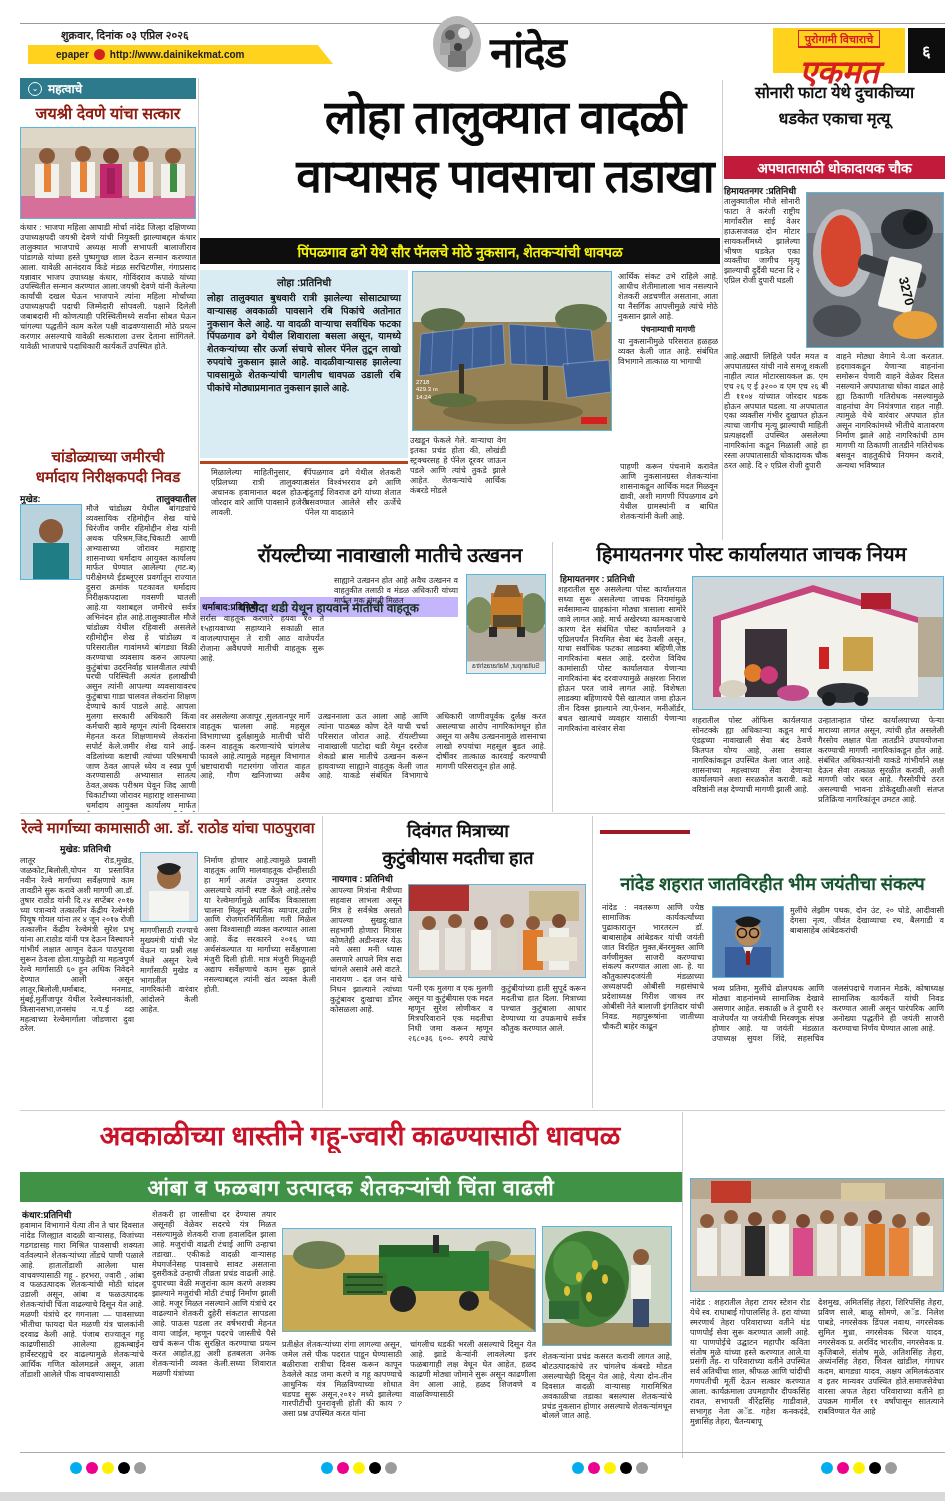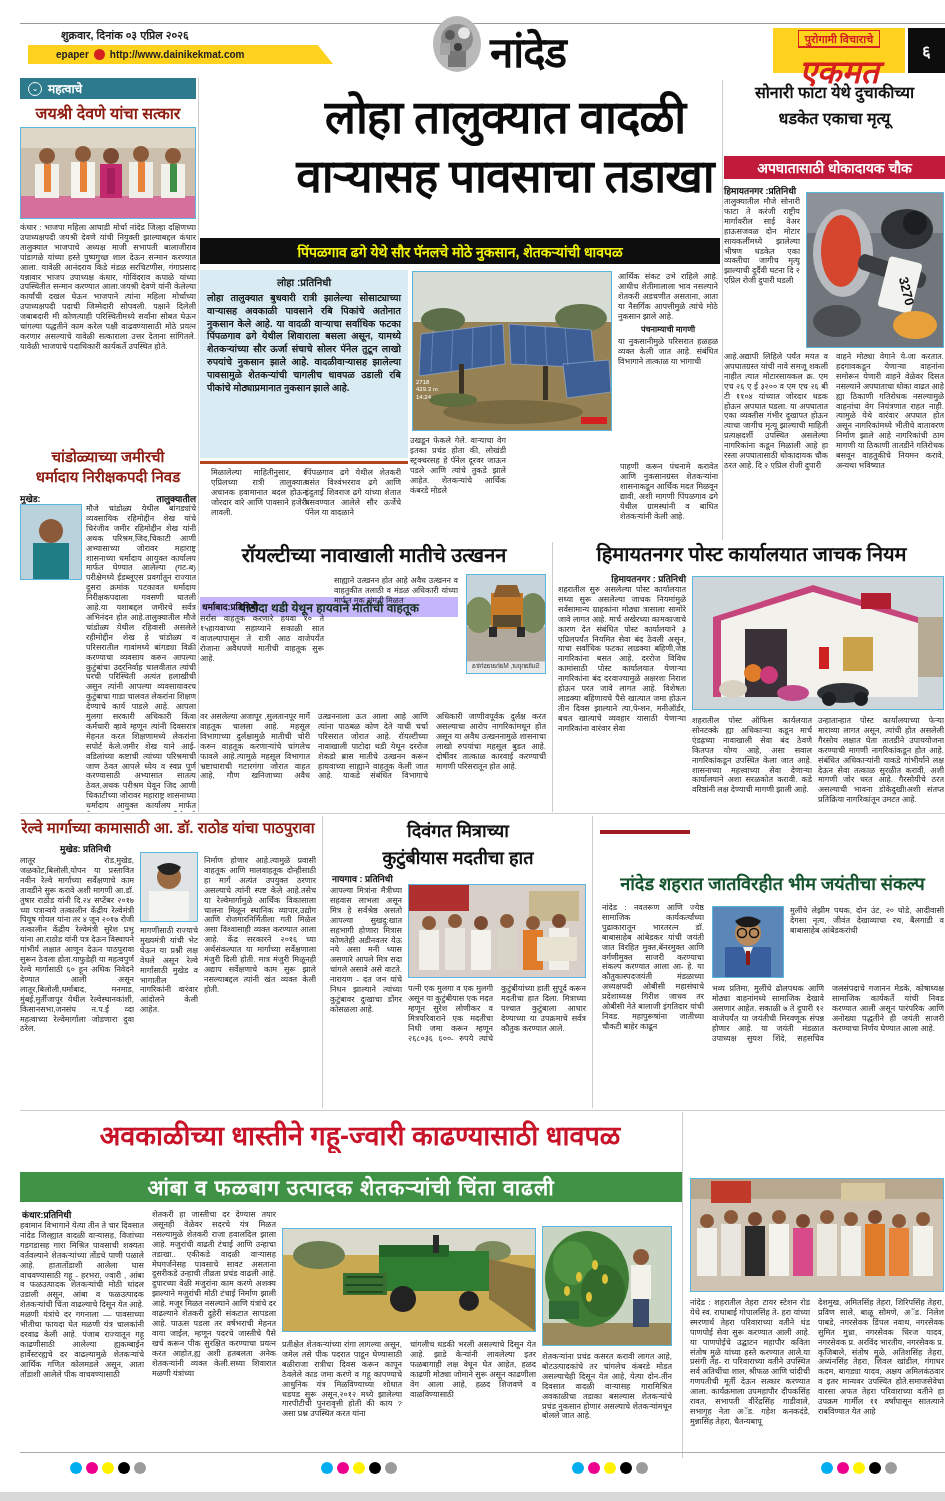--- a/index.html
+++ b/index.html
@@ -175,21 +175,21 @@
       <rect x="50" y="70" width="70" height="16" rx="6" fill="#3a3e42" transform="rotate(18 85 78)"></rect>
       <rect x="76" y="66" width="34" height="52" rx="4" fill="#f2f2ee" transform="rotate(14 93 92)"></rect>
       <ellipse cx="30" cy="128" rx="24" ry="16" fill="#4a4e52"></ellipse>
       <ellipse cx="108" cy="132" rx="22" ry="14" fill="#e8a13a"></ellipse>
     </svg>
     <div style="position:absolute;left:84px;top:74px;width:32px;height:48px;display:flex;align-items:center;justify-content:center;font-size:13px;font-weight:bold;color:#111;transform:rotate(76deg);">3270</div>
   </div>
   <div class="abs bt" style="left:724px;top:352px;width:104px;height:188px;">आहे.अद्यापी लिहिले पर्यंत मयत व अपघातग्रस्त यांची नावे समजू शकली नाहीत त्यात मोटारसायकल क्र. एम एच २६ ए ई ३२०० व एम एच २६ बी टी ११०४ यांच्यात जोरदार धडक होऊन अपघात घडला. या अपघातात एका व्यक्तीस गंभीर दुखापत होऊन त्याचा जागीच मृत्यू झाल्याची माहिती प्रत्यक्षदर्शी उपस्थित असलेल्या नागरिकांना कडून मिळाली आहे हा रस्ता अपघातासाठी धोकादायक चौक ठरत आहे. दि २ एप्रिल रोजी दुपारी</div>
   <div class="abs bt" style="left:836px;top:352px;width:108px;height:188px;">वाहने मोठ्या वेगाने ये-जा करतात. हदगावकडून येणाऱ्या वाहनांना समोरून येणारी वाहने वेळेवर दिसत नसल्याने अपघाताचा धोका वाढत आहे ह्या ठिकाणी गतिरोधक नसल्यामुळे वाहनांचा वेग नियंत्रणात राहत नाही. त्यामुळे येथे वारंवार अपघात होत असून नागरिकांमध्ये भीतीचे वातावरण निर्माण झाले आहे नागरिकांची ठाम मागणी या ठिकाणी तातडीने गतिरोधक बसवून वाहतुकीचे नियमन करावे, अन्यथा भविष्यात</div>
 
-  <div class="abs hl" style="left:200px;top:541px;width:348px;font-size:20px;color:#111;">रॉयल्टीच्या नावाखाली मातीचे उत्खनन</div>
+  <div class="abs hl" style="left:200px;top:541px;width:348px;font-size:20px;color:#111;padding-left:16px;">रॉयल्टीच्या नावाखाली मातीचे उत्खनन</div>
   <div class="abs" style="left:200px;top:571px;width:258px;height:20px;background:#c4b5fd;color:#15301a;display:flex;align-items:center;justify-content:center;font-size:12px;font-weight:bold;margin-top:26px;">पाटोदा थडी येथून हायवाने मातीची वाहतूक</div>
   <div class="abs byline" style="left:202px;top:600px;">धर्माबाद:प्रतिनिधी</div>
   <div class="abs bt" style="left:200px;top:614px;width:124px;height:92px;">सर्रास वाहतूक करणारे हयवा १० ते १५हायवाच्या सहाय्याने सकाळी सात वाजल्यापासून ते रात्री आठ वाजेपर्यंत रोजाना अवैधपणे मातीची वाहतूक सुरू आहे.</div>
   <div class="abs bt" style="left:334px;top:576px;width:124px;height:130px;">साह्याने उत्खनन होत आहे अवैध उत्खनन व वाहतुकीत तलाठी व मंडळ अधिकारी यांच्या मार्फत मूक संमती मिळत</div>
   <div class="photo" style="left:466px;top:574px;width:80px;height:100px;">
     <svg width="78" height="86" viewBox="0 0 78 86">
       <rect width="78" height="86" fill="#c5d3da"></rect>
       <rect y="52" width="78" height="34" fill="#b0a89a"></rect>
       <ellipse cx="12" cy="40" rx="14" ry="18" fill="#7e8d5e"></ellipse>
       <ellipse cx="66" cy="38" rx="14" ry="20" fill="#74855a"></ellipse>
@@ -197,21 +197,21 @@
       <path d="M26 22 L54 22 L50 10 L30 10 Z" fill="#8a5c2e"></path>
       <rect x="26" y="40" width="28" height="12" fill="#5a4a2e"></rect>
       <rect x="22" y="52" width="8" height="10" fill="#2a2a2a"></rect>
       <rect x="50" y="52" width="8" height="10" fill="#2a2a2a"></rect>
     </svg>
     <div style="position:absolute;left:0;bottom:0;width:100%;height:11px;background:#e9e9e9;font-size:6.5px;color:#333;text-align:center;transform:scaleX(-1);">Sultanpur, Maharashtra</div>
   </div>
   <div class="abs bt cols3" style="left:200px;top:712px;width:346px;height:98px;">वर असलेल्या अजापूर ,सुलतानपूर मार्गे वाहतूक चालला आहे. महसूल विभागाच्या दुर्लक्षामुळे मातीची चोरी करुन वाहतूक करणाऱ्यांचे चांगलेच फावले आहे.त्यामुळे महसूल विभागात भ्रष्टाचाराची गटारगंगा जोरात वाहत आहे, गौण खनिजाच्या अवैध उत्खननाला ऊत आला आहे आणि त्यांना पाठबळ कोण देते याची चर्चा परिसरात जोरात आहे. रॉयल्टीच्या नावाखाली पाटोदा थडी येथून दररोज शेकडो ब्रास मातीचे उत्खनन करून हायवाच्या साह्याने वाहतूक केली जात आहे. याकडे संबंधित विभागाचे अधिकारी जाणीवपूर्वक दुर्लक्ष करत असल्याचा आरोप नागरिकांमधून होत असून या अवैध उत्खननामुळे शासनाचा लाखो रुपयांचा महसूल बुडत आहे. दोषींवर तात्काळ कारवाई करण्याची मागणी परिसरातून होत आहे.</div>
 
   <div class="abs hl" style="left:558px;top:540px;width:387px;font-size:20px;color:#111;">हिमायतनगर पोस्ट कार्यालयात जाचक नियम</div>
-  <div class="abs" style="left:560px;top:572px;width:126px;text-align:right;font-size:9px;font-weight:bold;">हिमायतनगर : प्रतिनिधी</div>
+  <div class="abs" style="left:560px;top:572px;width:126px;text-align:left;font-size:9px;font-weight:bold;">हिमायतनगर : प्रतिनिधी</div>
   <div class="abs bt" style="left:558px;top:585px;width:128px;height:246px;">शहरातील सुरु असलेल्या पोस्ट कार्यालयात सध्या सुरू असलेल्या जाचक नियमांमुळे सर्वसामान्य ग्राहकांना मोठ्या त्रासाला सामोरे जावे लागत आहे. मार्च अखेरच्या कामकाजाचे कारण देत संबंधित पोस्ट कार्यालयाने ३ एप्रिलपर्यंत नियमित सेवा बंद ठेवली असून, याचा सर्वाधिक फटका लाडक्या बहिणी,जेष्ठ नागरिकांना बसत आहे. दररोज विविध कामांसाठी पोस्ट कार्यालयात येणाऱ्या नागरिकांना बंद दरवाज्यामुळे अक्षरशः निराश होऊन परत जावे लागत आहे. विशेषतः लाडक्या बहिणायचे पैसे खात्यात जमा होऊन तीन दिवस झाल्याने त्या,पेन्शन, मनीऑर्डर, बचत खात्याचे व्यवहार यासाठी येणाऱ्या नागरिकांना वारंवार सेवा</div>
   <div class="photo" style="left:692px;top:576px;width:252px;height:134px;">
     <svg width="250" height="132" viewBox="0 0 250 132">
       <rect width="250" height="132" fill="#cfd6da"></rect>
       <rect x="200" y="40" width="50" height="60" fill="#b8ab95"></rect>
       <polygon points="20,40 120,8 225,40 225,120 20,120" fill="#f3f1ec"></polygon>
       <polygon points="20,40 120,8 225,40 225,46 120,15 20,46" fill="#c6457c"></polygon>
       <rect x="20" y="40" width="8" height="80" fill="#c6457c"></rect>
       <rect x="52" y="52" width="42" height="68" fill="#3a3238"></rect>
       <rect x="150" y="60" width="30" height="34" fill="#caa24a"></rect>

